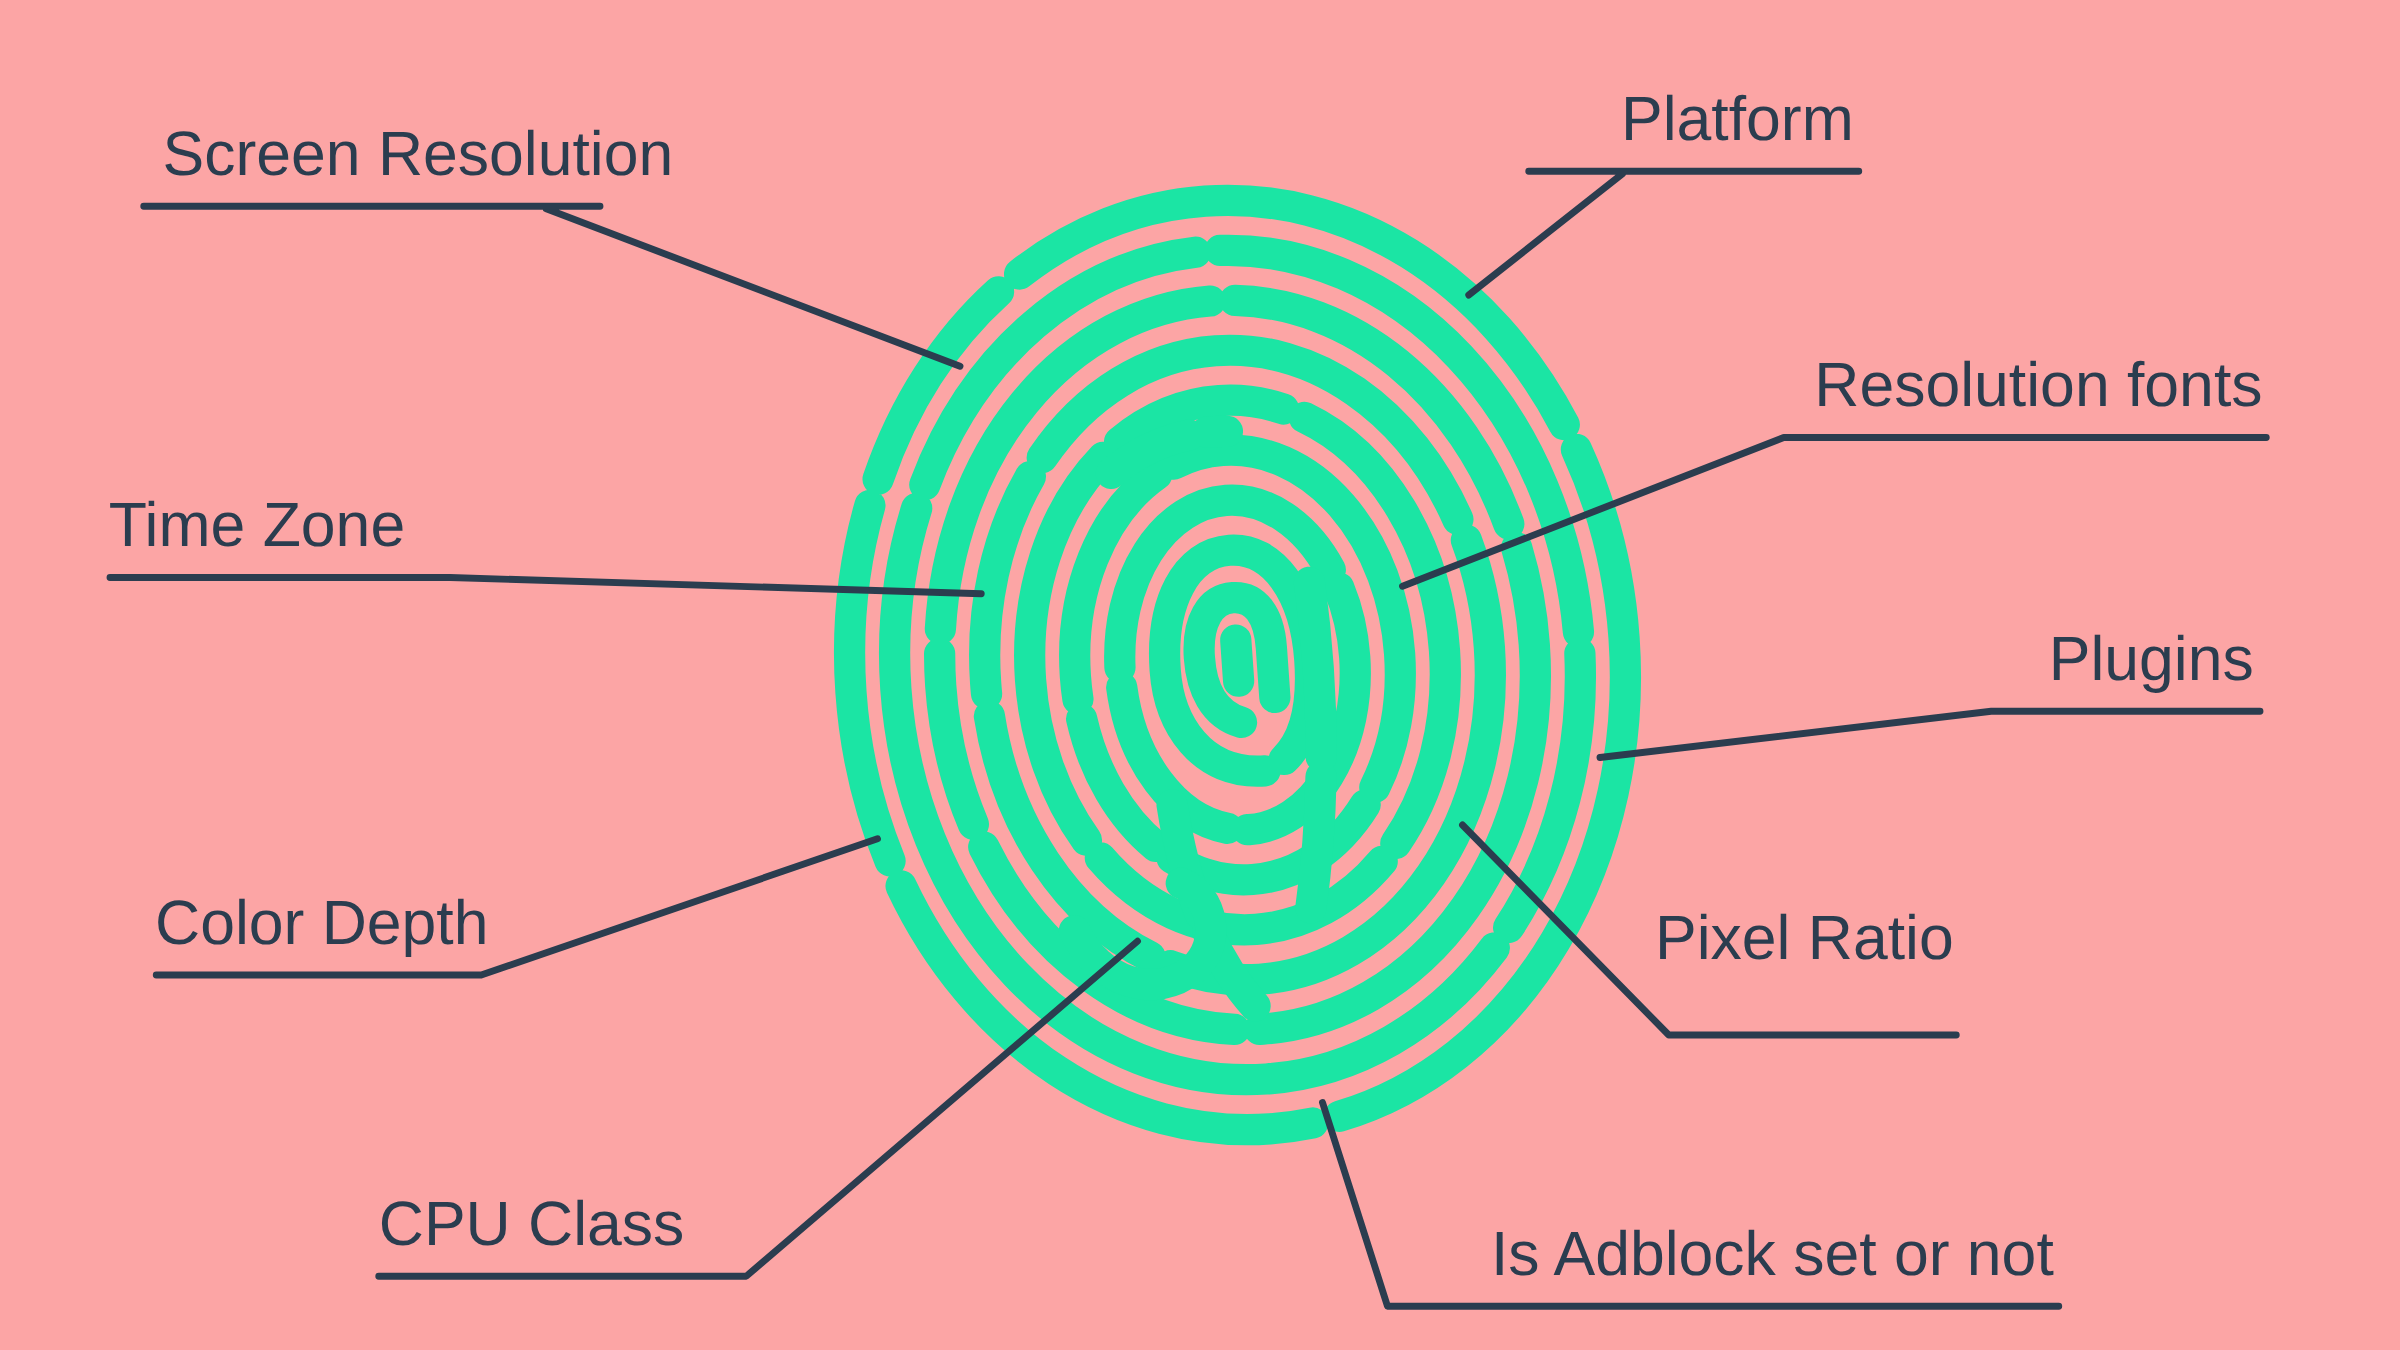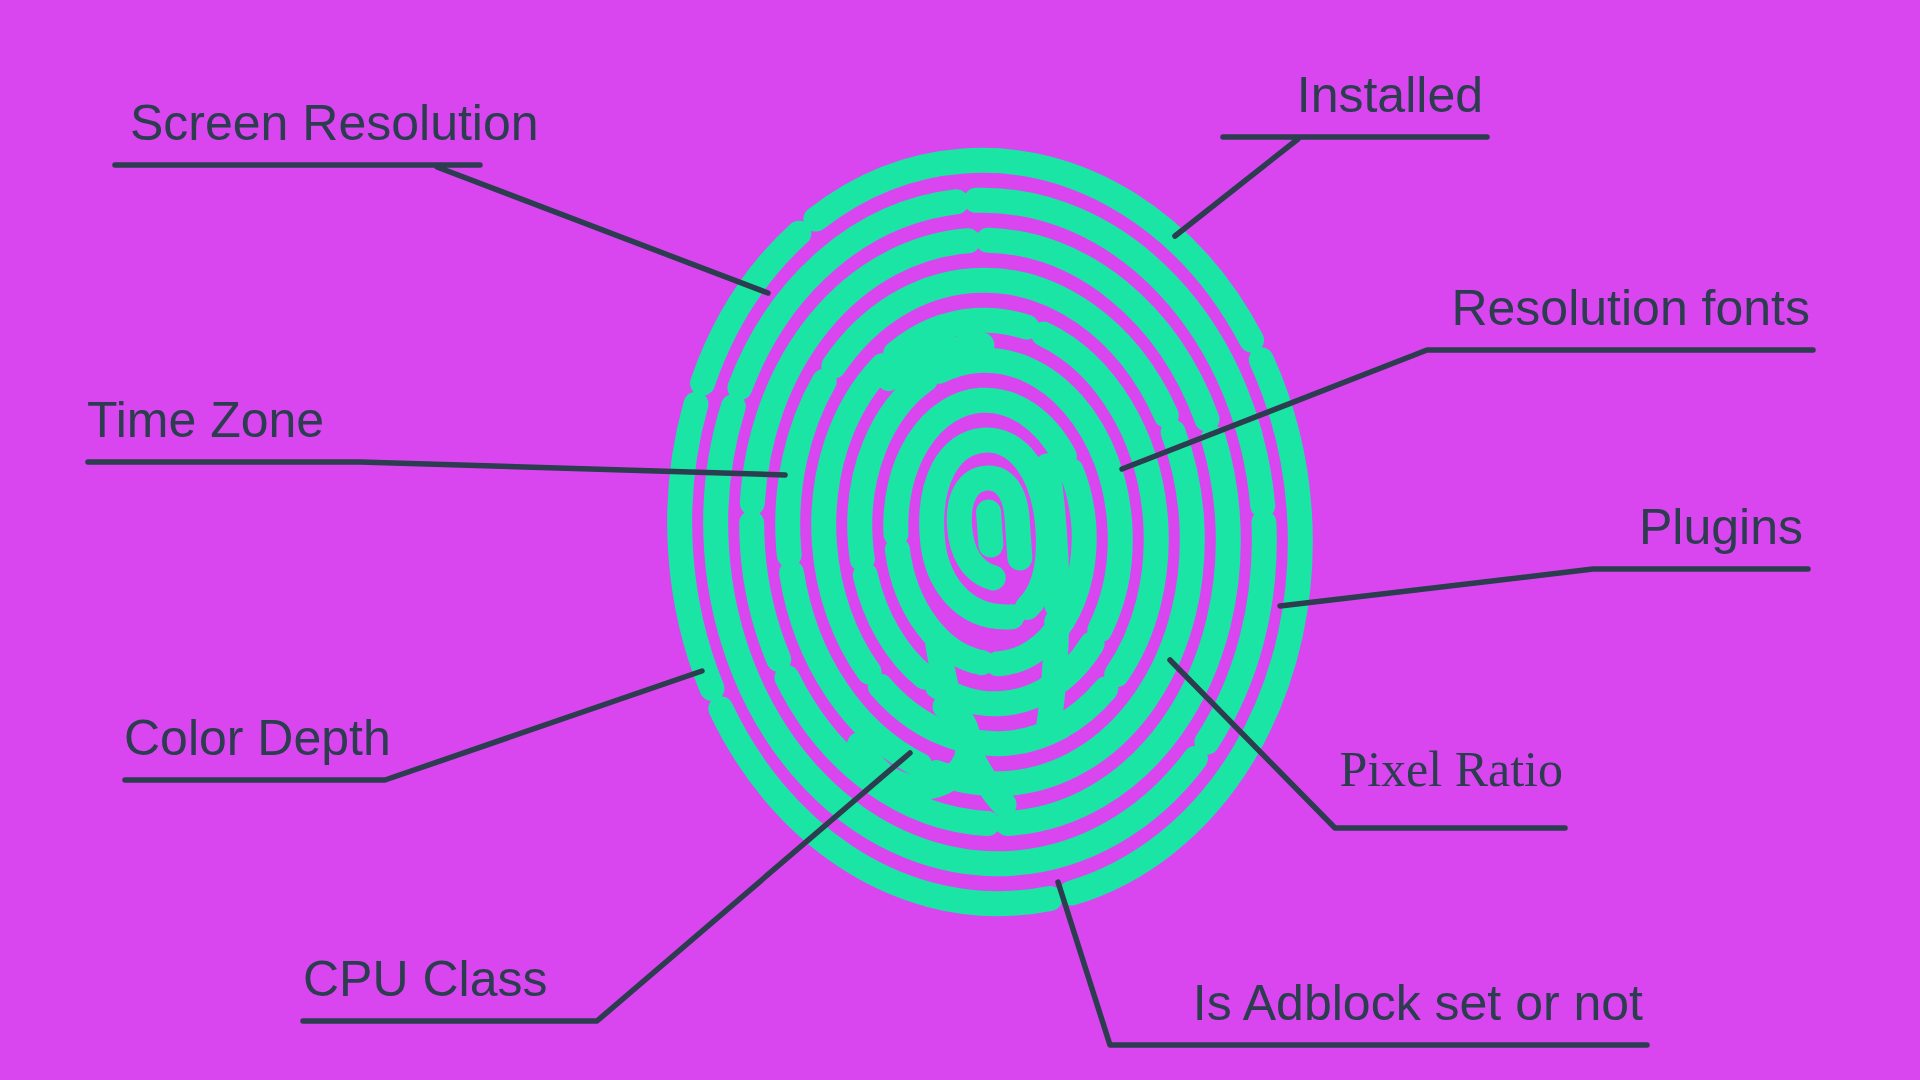--- a/index.html
+++ b/index.html
@@ -8,21 +8,21 @@
     background: #ffffff;
     width: 1920px;
     height: 1080px;
     overflow: hidden;
     font-family: "Liberation Sans", sans-serif;
   }
   .stage {
     position: relative;
     width: 1920px;
     height: 1080px;
-    background: #d946ef;
+    background: #fca5a5;
   }
   .diagram-svg {
     position: absolute;
     left: 0; top: 0;
     width: 1920px;
     height: 1080px;
   }
   .label {
     position: absolute;
     color: #2b3d4f;
@@ -65,22 +65,22 @@
       <path d="M 88 462 L 360 462 L 785 475"></path>
       <path d="M 1808 569 L 1593 569 L 1280 606"></path>
       <path d="M 125 780 L 385 780 L 702 671"></path>
       <path d="M 1565 828 L 1335 828 L 1170 660"></path>
       <path d="M 303 1021 L 597 1021 L 910 753"></path>
       <path d="M 1647 1045 L 1110 1045 L 1058 882"></path>
     </g>
   </svg>
 
   <div class="label" style="left:130px;  top:96px;">Screen Resolution</div>
-  <div class="label" style="right:437px; top:68px;">Installed</div>
+  <div class="label" style="right:437px; top:68px;">Platform</div>
   <div class="label" style="right:110px; top:281px;">Resolution fonts</div>
   <div class="label" style="right:117px; top:500px;">Plugins</div>
   <div class="label" style="left:87px;   top:393px;">Time Zone</div>
   <div class="label" style="left:124px;  top:711px;">Color Depth</div>
-  <div class="label" style="right:357px; top:742px;font-family:Liberation Serif, serif;">Pixel Ratio</div>
+  <div class="label" style="right:357px; top:723px;">Pixel Ratio</div>
   <div class="label" style="left:303px;  top:952px;text-align:center;">CPU Class</div>
   <div class="label" style="right:277px; top:976px;text-align:center;">Is Adblock set or not</div>
 
 </div>
 
 </body></html>

